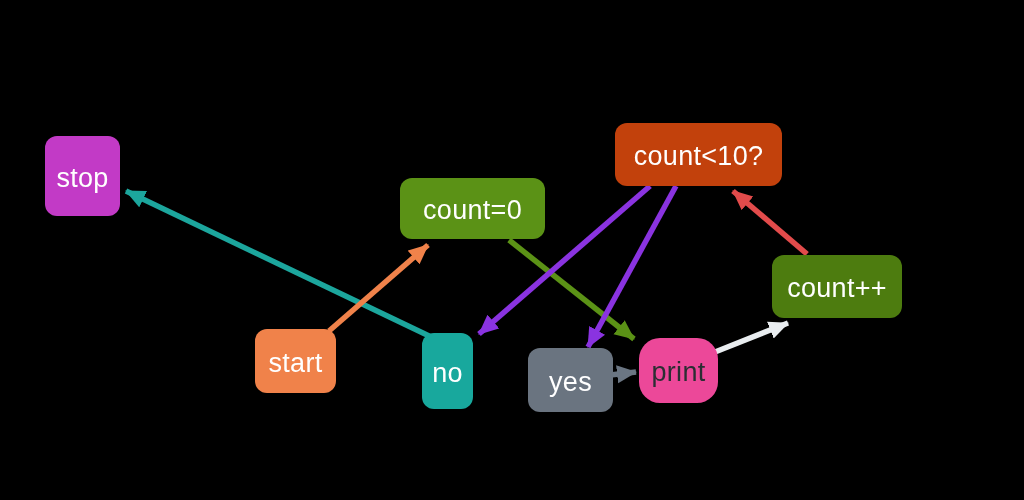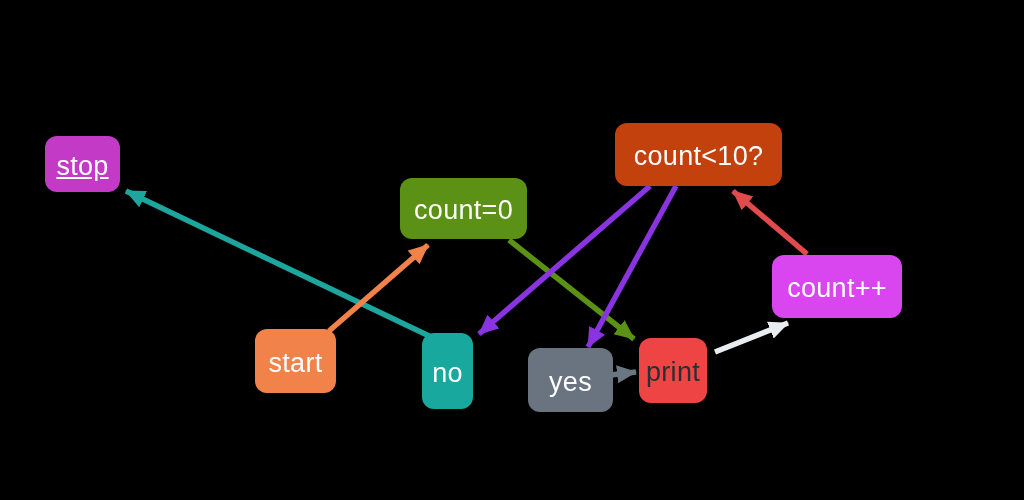--- a/index.html
+++ b/index.html
@@ -77,38 +77,38 @@
         <line x1="329" y1="331" x2="428" y2="245" stroke="#f0824a" stroke-width="5.5" marker-end="url(#arrow-1)"></line>
         <line x1="509" y1="240" x2="634" y2="339" stroke="#5b9216" stroke-width="5.5" marker-end="url(#arrow-2)"></line>
         <line x1="650" y1="186" x2="479" y2="334" stroke="#8a33e0" stroke-width="5.5" marker-end="url(#arrow-3)"></line>
         <line x1="676" y1="186" x2="588" y2="347" stroke="#8a33e0" stroke-width="5.5" marker-end="url(#arrow-4)"></line>
         <line x1="593" y1="377" x2="636" y2="372" stroke="#6b7683" stroke-width="5.5" marker-end="url(#arrow-5)"></line>
         <line x1="715" y1="352" x2="788" y2="323" stroke="#e9edf0" stroke-width="5.5" marker-end="url(#arrow-6)"></line>
         <line x1="807" y1="254" x2="733" y2="191" stroke="#e24b4b" stroke-width="5.5" marker-end="url(#arrow-7)"></line>
       </g>
   </svg>
   <div id="nodes-layer">
-      <div class="flow-node" style="left: 45px; top: 136px; width: 75px; height: 56px; background: rgb(194, 58, 198); color: rgb(255, 255, 255); text-decoration: underline;">
+      <div class="flow-node" style="left: 45px; top: 136px; width: 75px; height: 80px; background: rgb(194, 58, 198); color: rgb(255, 255, 255);">
         <span class="node-label">stop</span>
       </div>
-      <div class="flow-node" style="left: 400px; top: 178px; width: 127px; height: 61px; background: rgb(91, 146, 22); color: rgb(255, 255, 255);">
+      <div class="flow-node" style="left: 400px; top: 178px; width: 145px; height: 61px; background: rgb(91, 146, 22); color: rgb(255, 255, 255);">
         <span class="node-label">count=0</span>
       </div>
       <div class="flow-node" style="left: 615px; top: 123px; width: 167px; height: 63px; background: #c2410c; color: rgb(255, 255, 255);">
         <span class="node-label">count&lt;10?</span>
       </div>
       <div class="flow-node" style="left: 255px; top: 329px; width: 81px; height: 64px; background: rgb(240, 130, 74); color: rgb(255, 255, 255);">
         <span class="node-label">start</span>
       </div>
       <div class="flow-node" style="left: 422px; top: 333px; width: 51px; height: 76px; background: rgb(24, 168, 157); color: rgb(255, 255, 255);">
         <span class="node-label">no</span>
       </div>
       <div class="flow-node" style="left: 528px; top: 348px; width: 85px; height: 64px; background: rgb(106, 116, 128); color: rgb(255, 255, 255);">
         <span class="node-label">yes</span>
       </div>
-      <div class="flow-node" style="left: 639px; top: 338px; width: 68px; height: 65px; background: #ef4444; color: rgb(43, 46, 51);">
+      <div class="flow-node" style="left: 639px; top: 338px; width: 79px; height: 65px; background: #ec4899; color: rgb(43, 46, 51); border-radius: 21px;">
         <span class="node-label">print</span>
       </div>
-      <div class="flow-node" style="left: 772px; top: 255px; width: 130px; height: 63px; background: #d946ef; color: rgb(255, 255, 255);">
+      <div class="flow-node" style="left: 772px; top: 255px; width: 130px; height: 63px; background: #4d7c0f; color: rgb(255, 255, 255);">
         <span class="node-label">count++</span>
       </div>
     </div>
 </div>
 
 </body></html>

